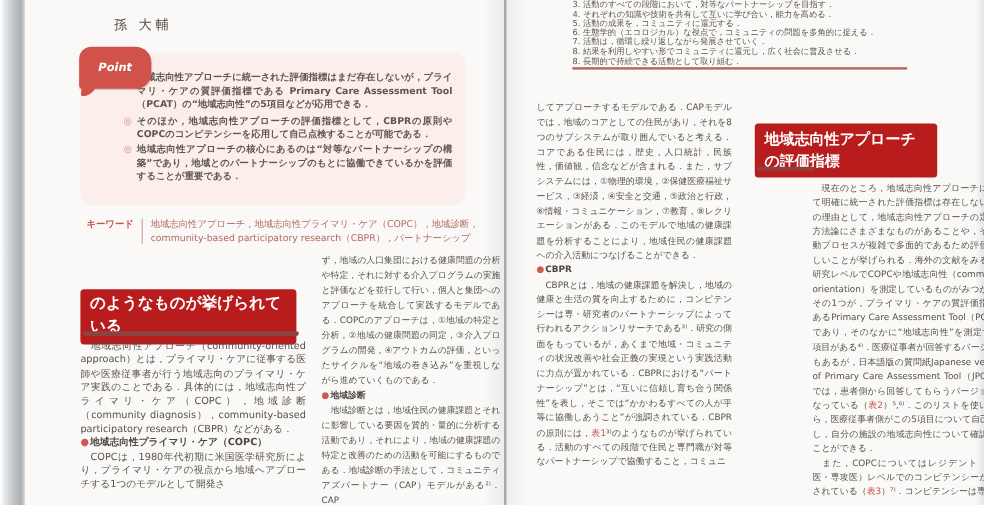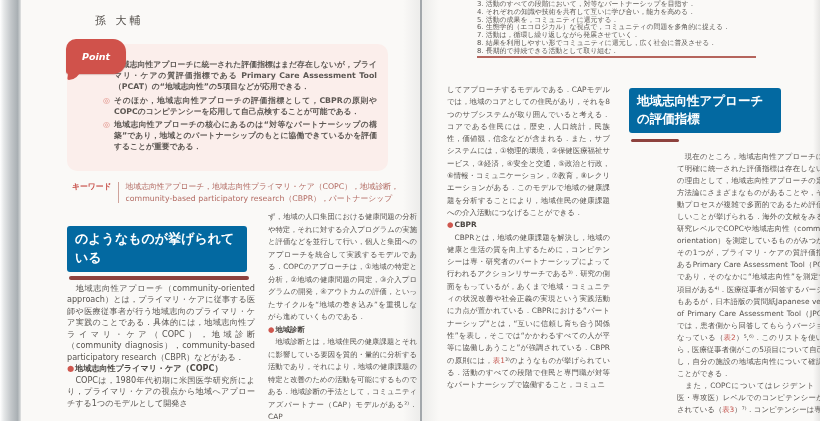--- a/index.html
+++ b/index.html
@@ -46,22 +46,22 @@
   }
 
   
   .keywords { position:absolute; left:72px; top:181px; width:350px; display:flex; }
   .kw-label { color:#c8504a; font-size:7.8px; font-weight:bold; white-space:nowrap; padding-right:6px; }
   .kw-sep { width:1px; background:#cfa39c; margin:1px 7px 1px 0; }
   .kw-text { color:#b26a62; font-size:7.8px; line-height:11.5px; flex:1; text-align:left; }
 
   
   .sec-box {
-    position:absolute; background:#0369a1; color:#ffffff; font-weight:bold;
-    border-radius:3px; padding:4px 8px 5px;
+    position:absolute; background:#b91c1c; color:#ffffff; font-weight:bold;
+    border-radius:3px; padding:4px 8px 5px;margin-top:15px;
   }
   .sec-box.sec1 { left:67px; top:226px; width:180px; font-size:13px; line-height:18.5px; }
   .sec-box.sec2 { left:629px; top:88px; width:152px; font-size:12.5px; line-height:18px; }
   .sec-underline { position:absolute; background:#8e423e; border-radius:2px; }
   .sec-underline.u1 { left:69px; top:276px; width:180px; height:3.5px; }
   .sec-underline.u2 { left:631px; top:139px; width:48px; height:3px; }
 
   
   .table-list { position:absolute; left:477px; top:1px; width:279px; font-size:6.9px; line-height:7.8px; color:#5a5652; }
   .table-underline { position:absolute; left:477px; top:56px; width:279px; height:1.5px; background:#b5655d; }

